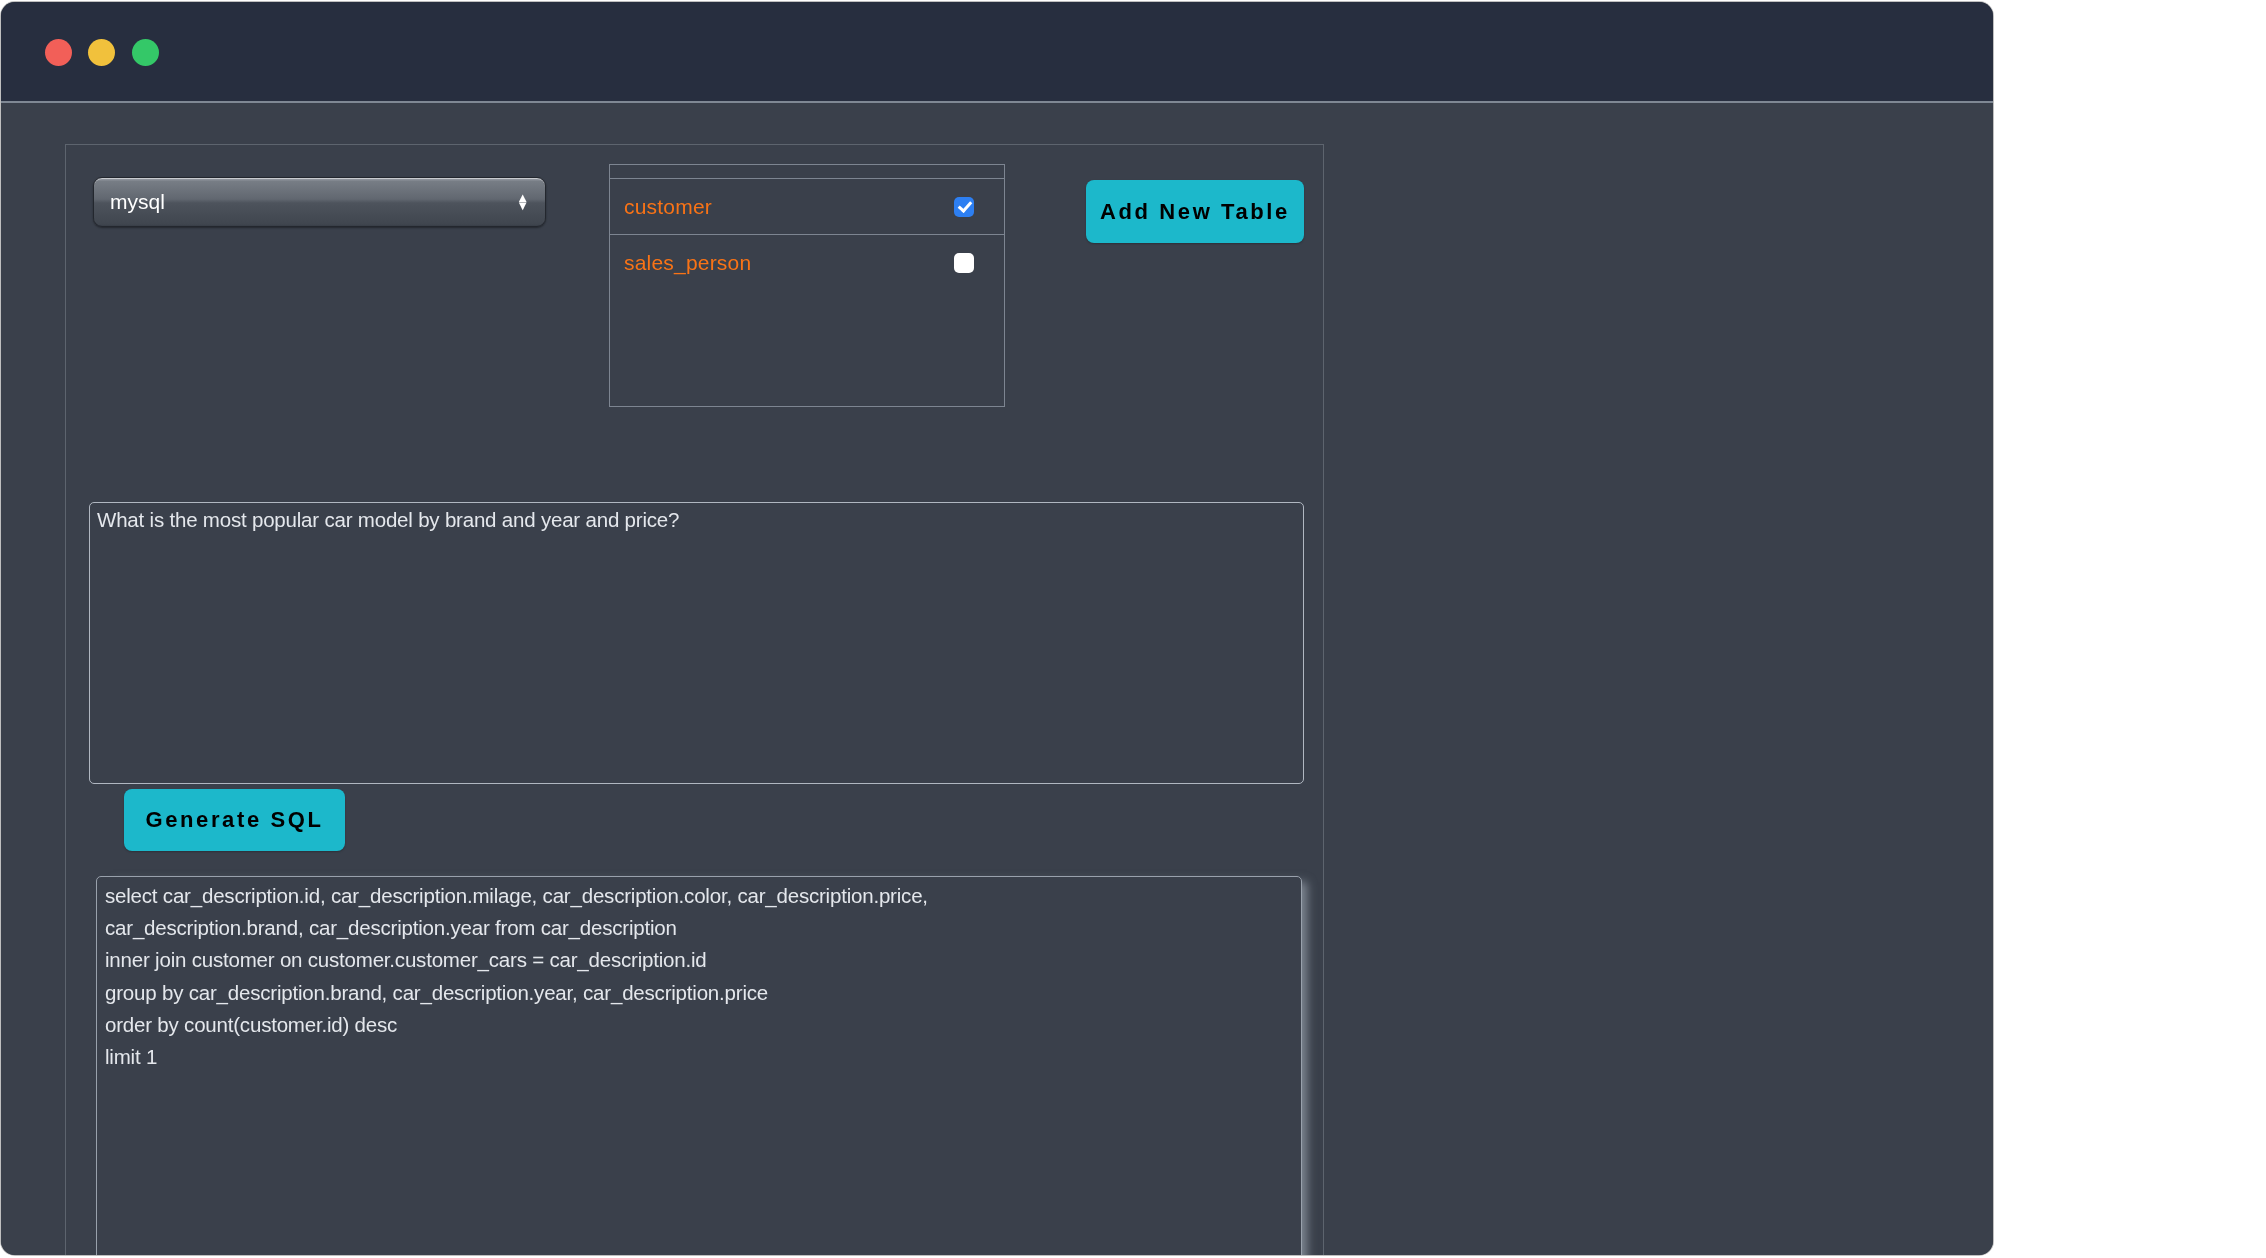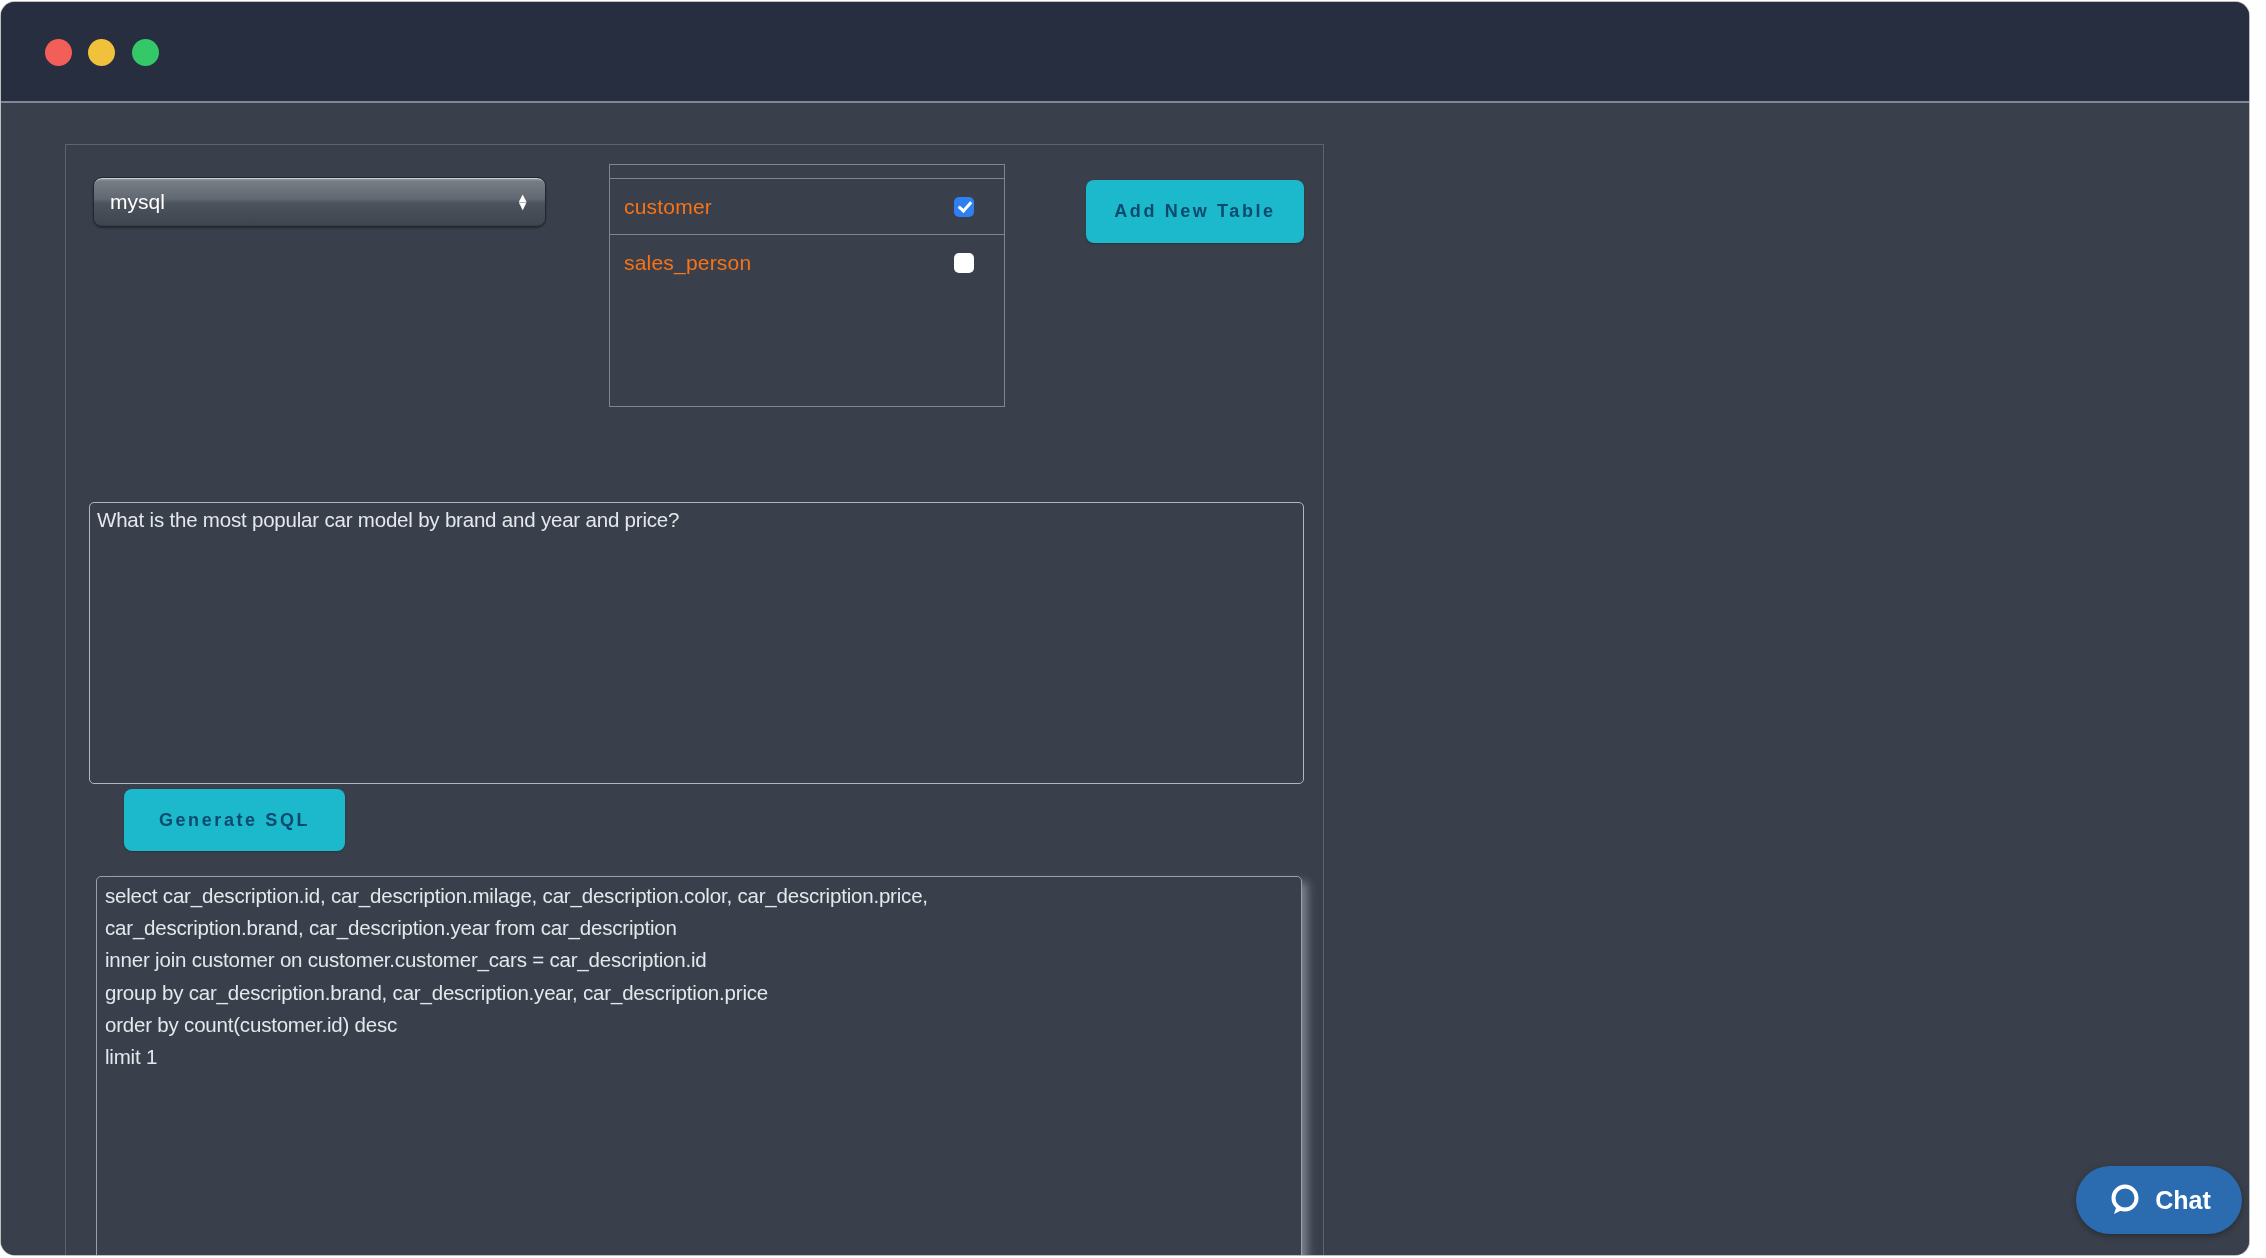--- a/index.html
+++ b/index.html
@@ -1,19 +1,19 @@
 <!DOCTYPE html>
 <html><head>
 <meta charset="utf-8">
 <style>
   * { margin: 0; padding: 0; box-sizing: border-box; }
   html, body { width: 2266px; height: 1258px; background: #ffffff; font-family: "Liberation Sans", sans-serif; }
 
   .window {
-    position: absolute; left: 1px; top: 2px; width: 2248px; height: 1253px;
+    position: absolute; left: 1px; top: 2px; width: 1992px; height: 1253px;
     border-radius: 14px; overflow: hidden; background: #3a404b;
     box-shadow: 0 0 0 1px rgba(0,0,0,0.25);
   }
 
   
   .titlebar {
     position: absolute; left: 0; top: 0; width: 100%; height: 101px;
     background: #272e3f; border-bottom: 2px solid #7f8894;
   }
   .traffic { position: absolute; top: 37px; width: 27px; height: 27px; border-radius: 50%; }
@@ -57,23 +57,23 @@
     border-radius: 5px; background: #ffffff; cursor: pointer; position: relative;
   }
   .table-row input[type="checkbox"]:checked { background: #2d7ff2; }
   .table-row input[type="checkbox"]:checked::after {
     content: ""; position: absolute; left: 6.5px; top: 2.5px; width: 5px; height: 10px;
     border: solid #ffffff; border-width: 0 3px 3px 0; transform: rotate(42deg);
   }
 
   
   .teal-btn {
-    background: #1cb8cb; color: #0c4a6e; border: none; border-radius: 8px;
+    background: #1cb8cb; color: #000000; border: none; border-radius: 8px;
     font-family: "Liberation Sans", sans-serif; font-weight: bold;
-    font-size: 18px; letter-spacing: 2.6px; cursor: pointer;
+    font-size: 22px; letter-spacing: 2.6px; cursor: pointer;
     box-shadow: 0 1px 2px rgba(0,0,0,0.25);
   }
   .add-table-btn { position: absolute; left: 1085px; top: 75px; width: 218px; height: 63px; }
   .generate-btn  { position: absolute; left: 95px;  top: 684px; width: 221px; height: 62px; margin-left: 28px; }
 
   
   textarea {
     position: absolute; background: transparent; color: #e4e7ec;
     font-family: "Liberation Sans", sans-serif; font-size: 20.5px; line-height: 1.57;
     resize: none; outline: none; letter-spacing: -0.2px; margin-top: 16px;

